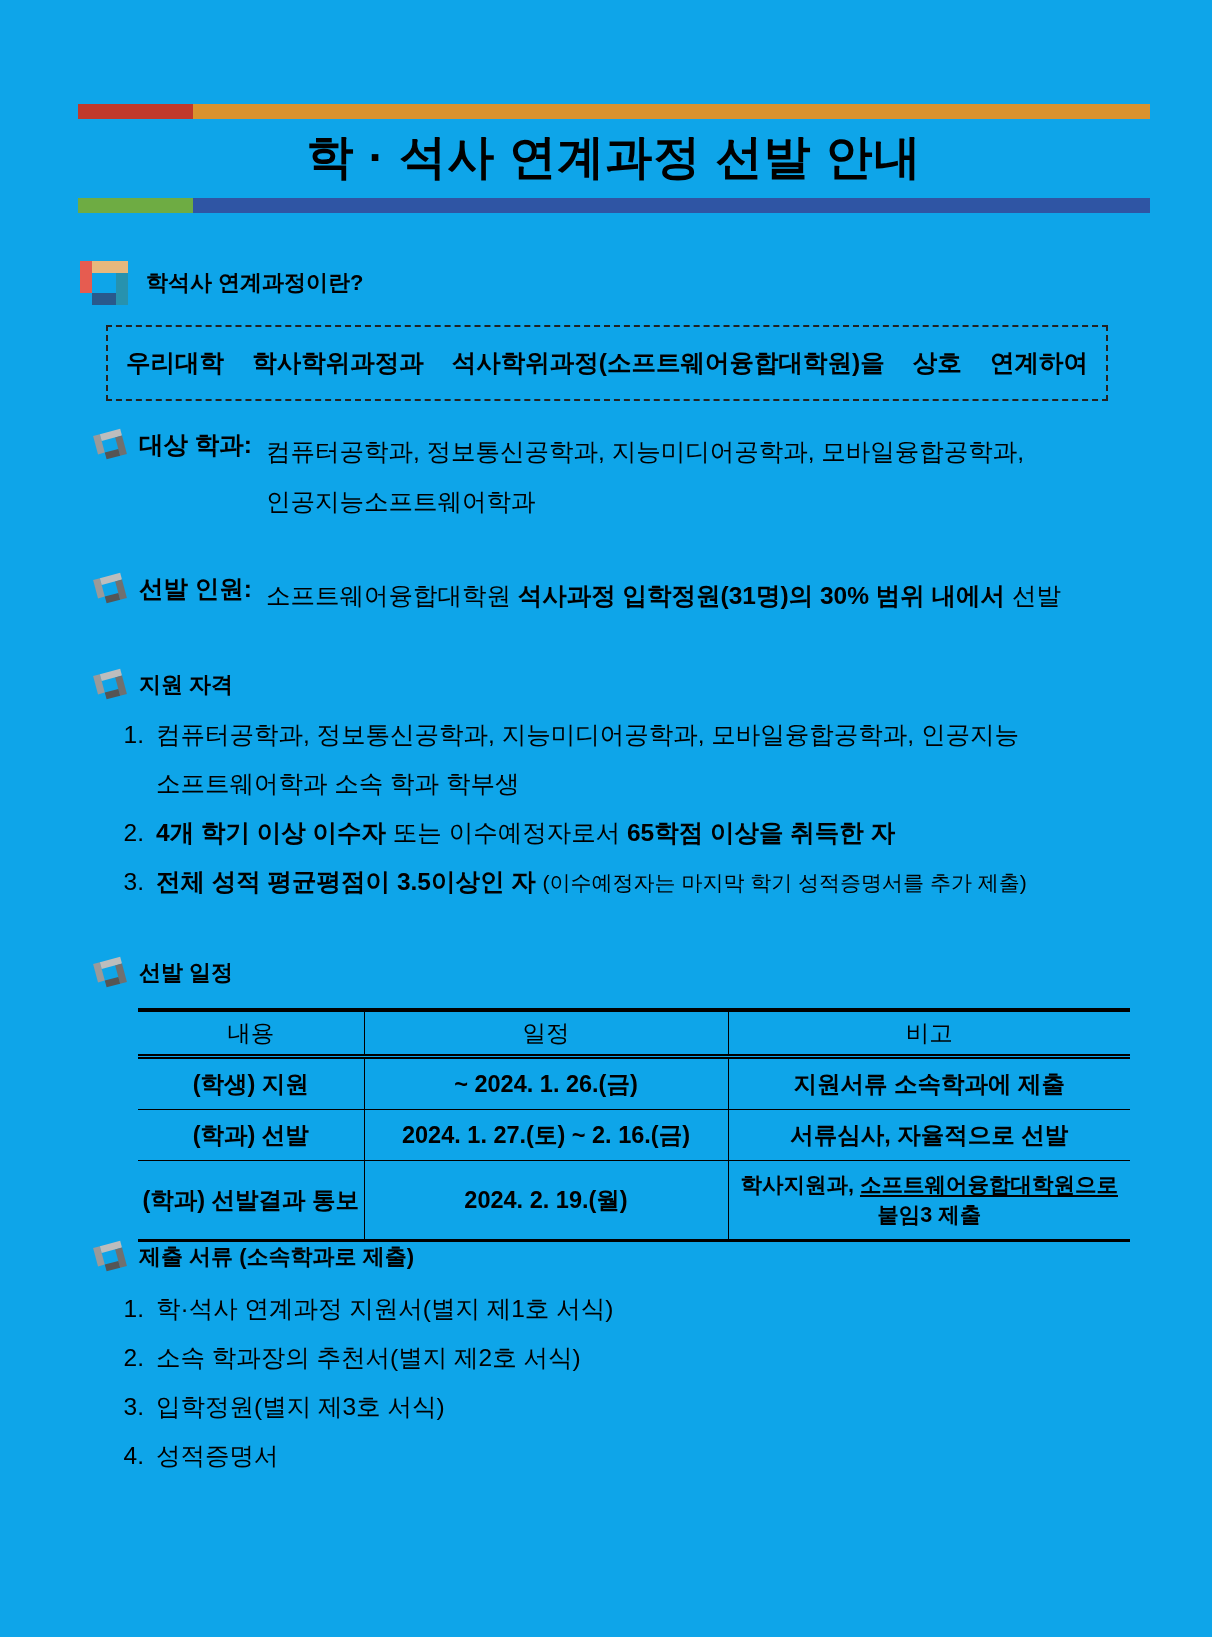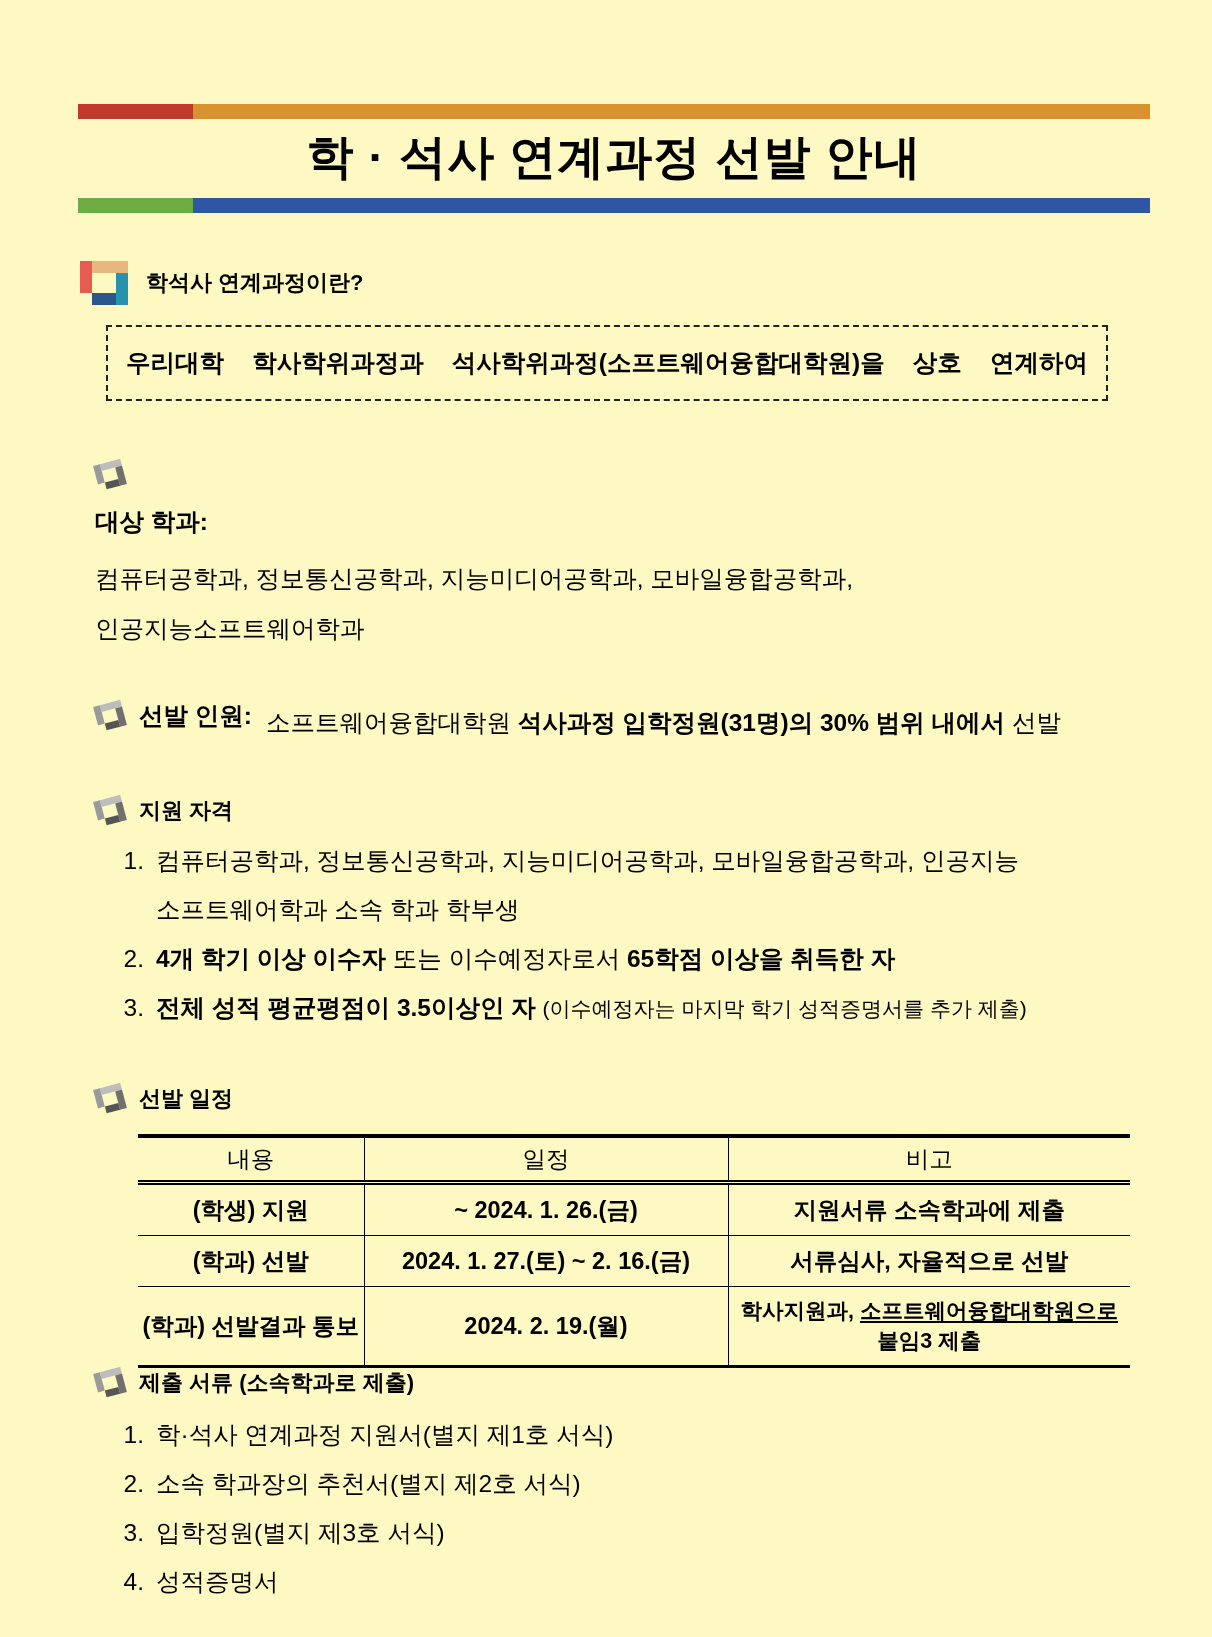--- a/index.html
+++ b/index.html
@@ -1,19 +1,19 @@
 <!DOCTYPE html>
 <html><head>
 <meta charset="utf-8">
 <style>
   html,body { margin:0; padding:0; background:#ffffff; }
   .page {
     position:relative;
     width:1212px; height:1637px;
-    background:#fef9c3;
+    background:#0ea5e9;
     font-family:"Liberation Sans","DejaVu Sans",sans-serif;
     color:#000;
     overflow:hidden;
   }
   .content { padding:104px 62px 0 78px; }
 
   
   .bar { display:flex; height:15px; width:1072px; }
   .bar .seg1 { width:115px; height:100%; }
   .bar .seg2 { flex:1; height:100%; }
@@ -102,21 +102,21 @@
     text-align:center; padding:9px 4px;
     border-bottom:1.5px solid #000;
     font-weight:bold;
   }
   table.schedule th { text-align:center; }
   table.schedule th + th, table.schedule td + td { border-left:1.5px solid #000; }
   table.schedule tr.last td { border-bottom:3px solid #000; }
   td.note-small { font-size:21.5px; line-height:1.4; padding:6px 2px; }
   .u { text-decoration:underline; text-underline-offset:3px; }
 
-  .gap-target { margin-top:56px;flex-direction:column; }
+  .gap-target { margin-top:26px; }
   .gap-quota  { margin-top:44px; }
   .gap-elig   { margin-top:48px; margin-bottom:10px; }
   .gap-sched  { margin-top:52px; }
   .gap-docs   { margin-bottom:12px; }
 </style>
 </head>
 <body>
 
 <div class="page">
   <div class="content">

